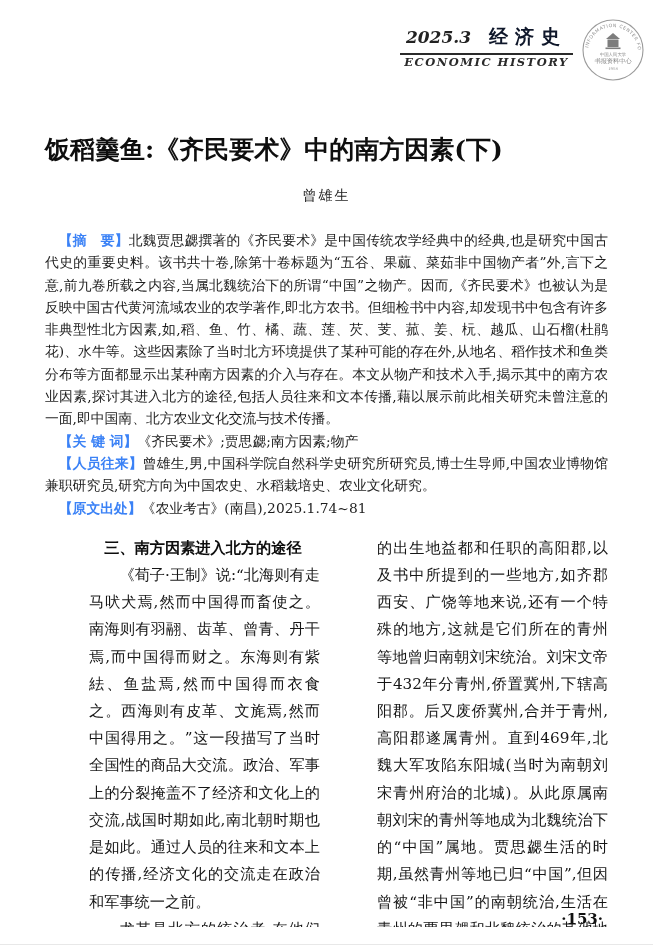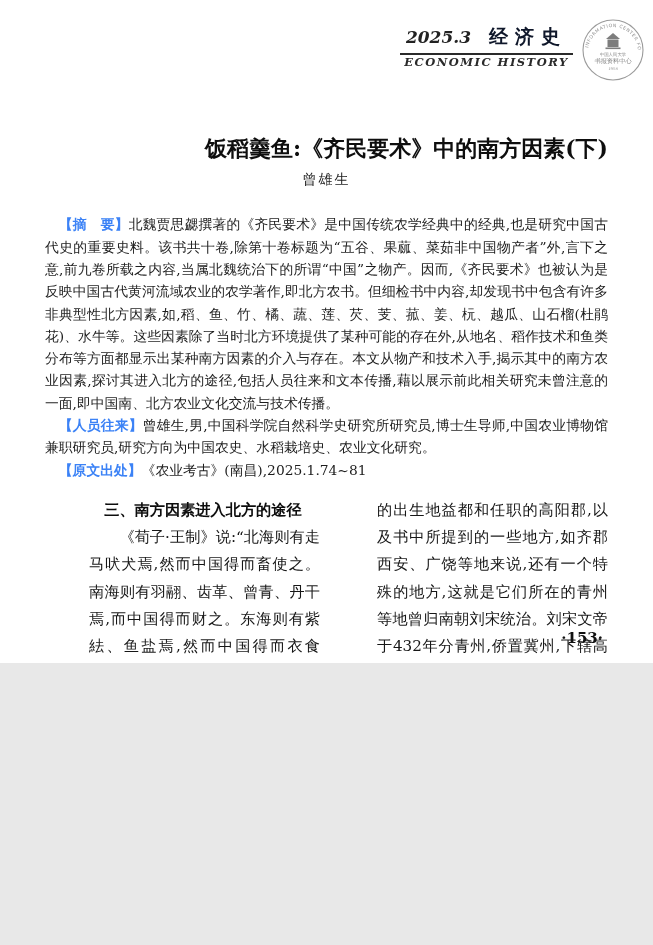--- a/index.html
+++ b/index.html
@@ -1,18 +1,18 @@
 <!DOCTYPE html>
 <html><head>
 <meta charset="utf-8">
 <style>
   html,body{margin:0;padding:0;background:#e8e8e8;}
   .page{
     position:relative;
-    width:653px;height:663px;
+    width:653px;height:944px;
     background:#ffffff;
     box-sizing:border-box;
     padding:0 45px;
     overflow:hidden;
     font-family:"DejaVu Serif","Liberation Serif",serif;
     color:#1c1c1c;
   }
   
   .header{
     position:absolute;top:18px;right:8px;
@@ -32,28 +32,28 @@
     font-family:"DejaVu Sans","Liberation Sans",sans-serif;
   }
   .journal-en{
     margin-top:0;text-align:center;
     font-style:italic;font-weight:bold;font-size:11.5px;letter-spacing:1.5px;color:#2a2a2a;
   }
   .seal{width:64px;height:64px;}
   
   .article-title{
     margin-top:135px;
-    text-align:right;
-    font-size:22px;font-weight:bold;
+    text-align:left;
+    font-size:25px;font-weight:bold;
     letter-spacing:0px;color:#0e0e0e;
     line-height:1.2;
     white-space:nowrap;
   }
   .article-author{
-    margin-top:10px;text-align:center;font-size:14px;color:#222;letter-spacing:2px;
+    margin-top:22px;text-align:center;font-size:14px;color:#222;letter-spacing:2px;
   }
   
   .front-matter{
     margin-top:24px;
     font-size:13.8px;line-height:22.3px;
     text-align:justify;color:#1d1d1d;
   }
   .fm-item{text-indent:1em;}
   .fm-label{
     font-family:"DejaVu Sans","Liberation Sans",sans-serif;
@@ -107,20 +107,21 @@
       <text x="32" y="45" text-anchor="middle" font-size="6.2" fill="#828282">书报资料中心</text>
       <text x="32" y="51.5" text-anchor="middle" font-size="3.8" fill="#939393">1958</text>
     </svg>
   </div>
 
   <div class="article-title">饭稻羹鱼:《齐民要术》中的南方因素(下)</div>
   <div class="article-author">曾雄生</div>
 
   <div class="front-matter">
     <div class="fm-item"><span class="fm-label">【摘　要】</span><span>北魏贾思勰撰著的《齐民要术》是中国传统农学经典中的经典,也是研究中国古代史的重要史料。该书共十卷,除第十卷标题为“五谷、果蓏、菜茹非中国物产者”外,言下之意,前九卷所载之内容,当属北魏统治下的所谓“中国”之物产。因而,《齐民要术》也被认为是反映中国古代黄河流域农业的农学著作,即北方农书。但细检书中内容,却发现书中包含有许多非典型性北方因素,如,稻、鱼、竹、橘、蔬、莲、芡、芰、菰、姜、杬、越瓜、山石榴(杜鹃花)、水牛等。这些因素除了当时北方环境提供了某种可能的存在外,从地名、稻作技术和鱼类分布等方面都显示出某种南方因素的介入与存在。本文从物产和技术入手,揭示其中的南方农业因素,探讨其进入北方的途径,包括人员往来和文本传播,藉以展示前此相关研究未曾注意的一面,即中国南、北方农业文化交流与技术传播。</span></div>
+    <div class="fm-item"><span class="fm-label">【关 键 词】</span><span>《齐民要术》;贾思勰;南方因素;物产</span></div>
     <div class="fm-item"><span class="fm-label">【人员往来】</span><span>曾雄生,男,中国科学院自然科学史研究所研究员,博士生导师,中国农业博物馆兼职研究员,研究方向为中国农史、水稻栽培史、农业文化研究。</span></div>
     <div class="fm-item"><span class="fm-label">【原文出处】</span><span>《农业考古》(南昌),2025.1.74~81</span></div>
   </div>
 
   <div class="body-columns">
     <div class="col">
       <div class="section-heading">三、南方因素进入北方的途径</div>
       <div class="para">《荀子·王制》说:“北海则有走马吠犬焉,然而中国得而畜使之。南海则有羽翮、齿革、曾青、丹干焉,而中国得而财之。东海则有紫紶、鱼盐焉,然而中国得而衣食之。西海则有皮革、文旄焉,然而中国得用之。”这一段描写了当时全国性的商品大交流。政治、军事上的分裂掩盖不了经济和文化上的交流,战国时期如此,南北朝时期也是如此。通过人员的往来和文本上的传播,经济文化的交流走在政治和军事统一之前。</div>
       <div class="para"><span>尤其是北方的统治者,在他们入主中原后,便将目光投向南方。秦皇汉武如此,少数民族的统治者也如此。北魏太武帝拓跋焘说:“我生头发未燥,便闻河南是我家地。”</span></div>
     </div>

